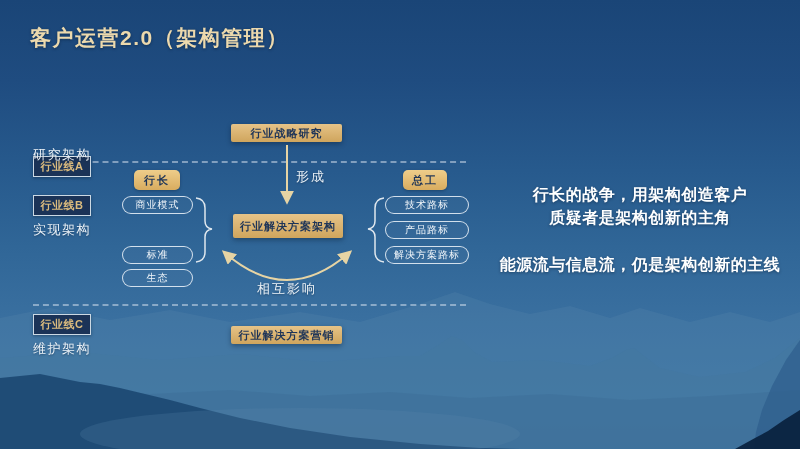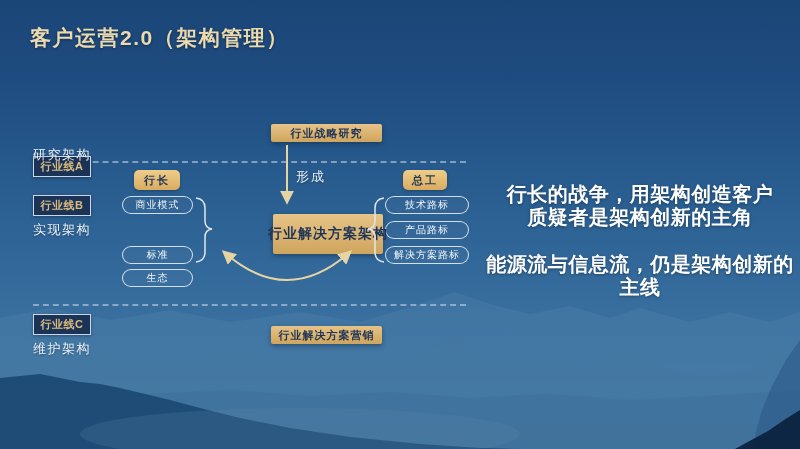--- a/index.html
+++ b/index.html
@@ -21,40 +21,40 @@
     box-shadow:0 1px 3px rgba(5,20,40,.4);
   }
   .row-sub{
     position:absolute;left:33px;color:#eef4f9;font-size:13px;letter-spacing:1.5px;
     text-shadow:0 1px 2px rgba(5,20,40,.4);white-space:nowrap;
   }
   .dashes{position:absolute;left:33px;width:433px;height:0;border-top:2px dashed rgba(219,230,241,.5);}
   .gold-box{
     position:absolute;background:linear-gradient(180deg,#e6c387,#cfa55d);
     color:#1f3558;font-weight:bold;display:flex;align-items:center;justify-content:center;
-    border-radius:2px;box-shadow:0 2px 5px rgba(8,24,44,.4);letter-spacing:1px;white-space:nowrap;margin-left:40px;
+    border-radius:2px;box-shadow:0 2px 5px rgba(8,24,44,.4);letter-spacing:1px;white-space:nowrap;
   }
   .role-pill{
     position:absolute;background:linear-gradient(180deg,#eecd8a,#d8ac5f);
     color:#1f3558;font-weight:bold;font-size:11px;letter-spacing:2px;
     display:flex;align-items:center;justify-content:center;border-radius:5px;
     box-shadow:0 1px 3px rgba(8,24,44,.35);white-space:nowrap;
   }
   .opill{
     position:absolute;border:1px solid rgba(238,244,250,.85);border-radius:9px;
     color:#f2f7fb;font-size:10px;letter-spacing:1px;background:rgba(255,255,255,.03);
     display:flex;align-items:center;justify-content:center;white-space:nowrap;
   }
   .flow-label{
     position:absolute;color:#eef4f9;font-size:13px;letter-spacing:2px;
     text-shadow:0 1px 2px rgba(5,20,40,.4);white-space:nowrap;
   }
   .aside{
     position:absolute;left:485px;top:183px;width:310px;text-align:center;
-    color:#ffffff;font-weight:bold;font-size:20px;line-height:23px;letter-spacing:.5px;
+    color:#ffffff;font-weight:bold;font-size:16px;line-height:23px;letter-spacing:.5px;
     text-shadow:0 1px 3px rgba(5,20,40,.45);
   }
   .aside .gap{margin-top:24px;}
 </style>
 </head>
 <body>
 
 <div class="stage">
 
   <svg class="bg-svg" viewBox="0 0 800 449">
@@ -88,22 +88,23 @@
   <div class="role-pill" style="left:134px;top:170px;width:46px;height:20px;">行长</div>
   <div class="opill" style="left:122px;top:196px;width:69px;height:16px;">商业模式</div>
   <div class="opill" style="left:122px;top:221px;width:69px;height:16px;margin-top:48px;">生态</div>
   <div class="opill" style="left:122px;top:246px;width:69px;height:16px;">标准</div>
 
   <div class="role-pill" style="left:403px;top:170px;width:44px;height:20px;">总工</div>
   <div class="opill" style="left:385px;top:196px;width:82px;height:16px;">技术路标</div>
   <div class="opill" style="left:385px;top:221px;width:82px;height:16px;">产品路标</div>
   <div class="opill" style="left:385px;top:246px;width:82px;height:16px;">解决方案路标</div>
 
-  <div class="gold-box" style="left:233px;top:214px;width:110px;height:40px;font-size:14px;">行业解决方案架构</div>
+  <div class="gold-box" style="left:233px;top:214px;width:110px;height:24px;font-size:11px;">行业解决方案架构</div>
 
+  <div class="flow-label" style="left:247px;top:280px;width:80px;text-align:center;">相互影响</div>
 
   <div class="gold-box" style="left:231px;top:326px;width:111px;height:18px;font-size:11px;">行业解决方案营销</div>
 
   <svg class="fg-svg" viewBox="0 0 800 449">
     <defs>
       <marker id="arrow" viewBox="0 0 10 10" refX="8" refY="5" markerWidth="7" markerHeight="7" orient="auto-start-reverse">
         <path d="M0,0 L10,5 L0,10 z" fill="#e6d4a4"></path>
       </marker>
     </defs>
     <line x1="287" y1="145" x2="287" y2="202" stroke="#e6d4a4" stroke-width="2" marker-end="url(#arrow)"></line>

